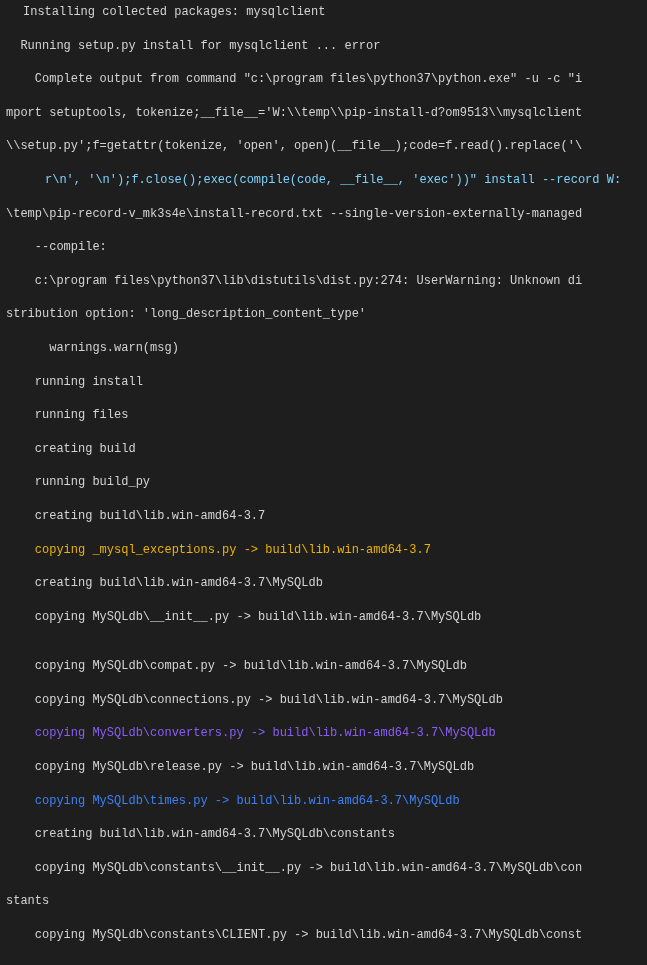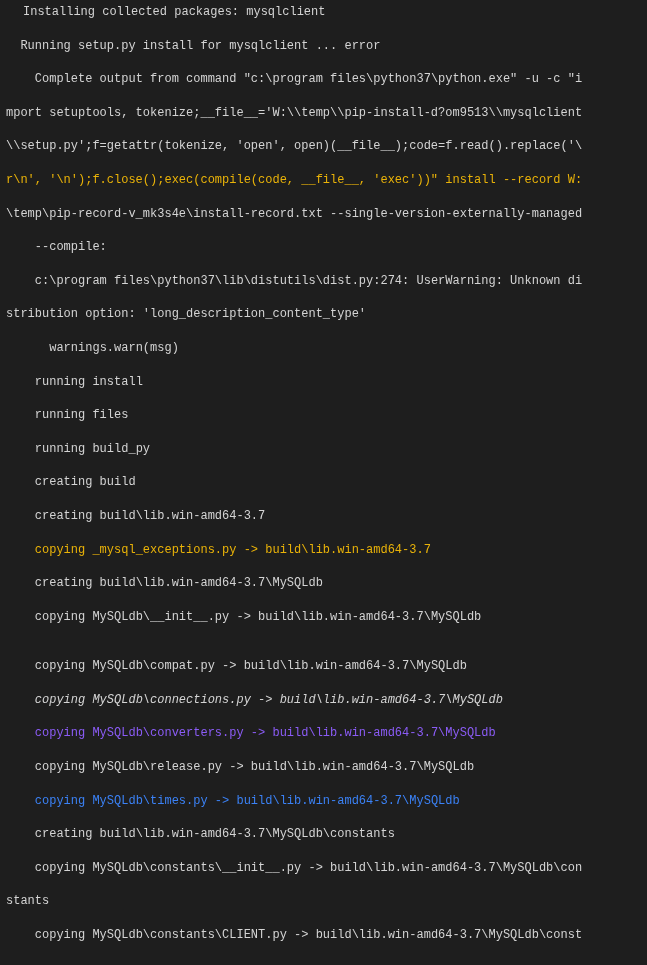--- a/index.html
+++ b/index.html
@@ -28,36 +28,36 @@
     }
   </style>
 </head>
 <body>
 
 <div id="terminal"><span class="line" style="color: rgb(212, 212, 212); margin-left: 17px;">Installing collected packages: mysqlclient</span>
 <span class="line" style="color: rgb(212, 212, 212);">  Running setup.py install for mysqlclient ... error</span>
 <span class="line" style="color: rgb(212, 212, 212);">    Complete output from command "c:\program files\python37\python.exe" -u -c "i</span>
 <span class="line" style="color: rgb(212, 212, 212);">mport setuptools, tokenize;__file__='W:\\temp\\pip-install-d?om9513\\mysqlclient</span>
 <span class="line" style="color: rgb(212, 212, 212);">\\setup.py';f=getattr(tokenize, 'open', open)(__file__);code=f.read().replace('\</span>
-<span class="line" style="color: #eab308;">r\n', '\n');f.close();exec(compile(code, __file__, 'exec'))" install --record W:</span>
+<span class="line" style="color: #7dd3fc; margin-left: 39px;">r\n', '\n');f.close();exec(compile(code, __file__, 'exec'))" install --record W:</span>
 <span class="line" style="color: rgb(212, 212, 212);">\temp\pip-record-v_mk3s4e\install-record.txt --single-version-externally-managed</span>
 <span class="line" style="color: rgb(212, 212, 212);">    --compile:</span>
 <span class="line" style="color: rgb(212, 212, 212);">    c:\program files\python37\lib\distutils\dist.py:274: UserWarning: Unknown di</span>
 <span class="line" style="color: rgb(212, 212, 212);">stribution option: 'long_description_content_type'</span>
 <span class="line" style="color: rgb(212, 212, 212);">      warnings.warn(msg)</span>
 <span class="line" style="color: rgb(212, 212, 212);">    running install</span>
 <span class="line" style="color: rgb(212, 212, 212);">    running files</span>
+<span class="line" style="color: rgb(212, 212, 212);">    creating build</span>
 <span class="line" style="color: rgb(212, 212, 212);">    running build_py</span>
-<span class="line" style="color: rgb(212, 212, 212);">    creating build</span>
 <span class="line" style="color: rgb(212, 212, 212);">    creating build\lib.win-amd64-3.7</span>
 <span class="line" style="color: #eab308;">    copying _mysql_exceptions.py -&gt; build\lib.win-amd64-3.7</span>
 <span class="line" style="color: rgb(212, 212, 212);">    creating build\lib.win-amd64-3.7\MySQLdb</span>
 <span class="line" style="color: rgb(212, 212, 212);">    copying MySQLdb\__init__.py -&gt; build\lib.win-amd64-3.7\MySQLdb</span>
 <span class="line" style="color: rgb(212, 212, 212); margin-top: 16px;">    copying MySQLdb\compat.py -&gt; build\lib.win-amd64-3.7\MySQLdb</span>
-<span class="line" style="color: rgb(212, 212, 212); font-style: italic;">    copying MySQLdb\connections.py -&gt; build\lib.win-amd64-3.7\MySQLdb</span>
+<span class="line" style="color: rgb(212, 212, 212);">    copying MySQLdb\connections.py -&gt; build\lib.win-amd64-3.7\MySQLdb</span>
 <span class="line" style="color: #8b5cf6;">    copying MySQLdb\converters.py -&gt; build\lib.win-amd64-3.7\MySQLdb</span>
 <span class="line" style="color: rgb(212, 212, 212);">    copying MySQLdb\release.py -&gt; build\lib.win-amd64-3.7\MySQLdb</span>
 <span class="line" style="color: #3b82f6;">    copying MySQLdb\times.py -&gt; build\lib.win-amd64-3.7\MySQLdb</span>
 <span class="line" style="color: rgb(212, 212, 212);">    creating build\lib.win-amd64-3.7\MySQLdb\constants</span>
 <span class="line" style="color: rgb(212, 212, 212);">    copying MySQLdb\constants\__init__.py -&gt; build\lib.win-amd64-3.7\MySQLdb\con</span>
 <span class="line" style="color: rgb(212, 212, 212);">stants</span>
 <span class="line" style="color: rgb(212, 212, 212);">    copying MySQLdb\constants\CLIENT.py -&gt; build\lib.win-amd64-3.7\MySQLdb\const</span>
 
 
 <span class="line" style="color: rgb(212, 212, 212);"></span>

